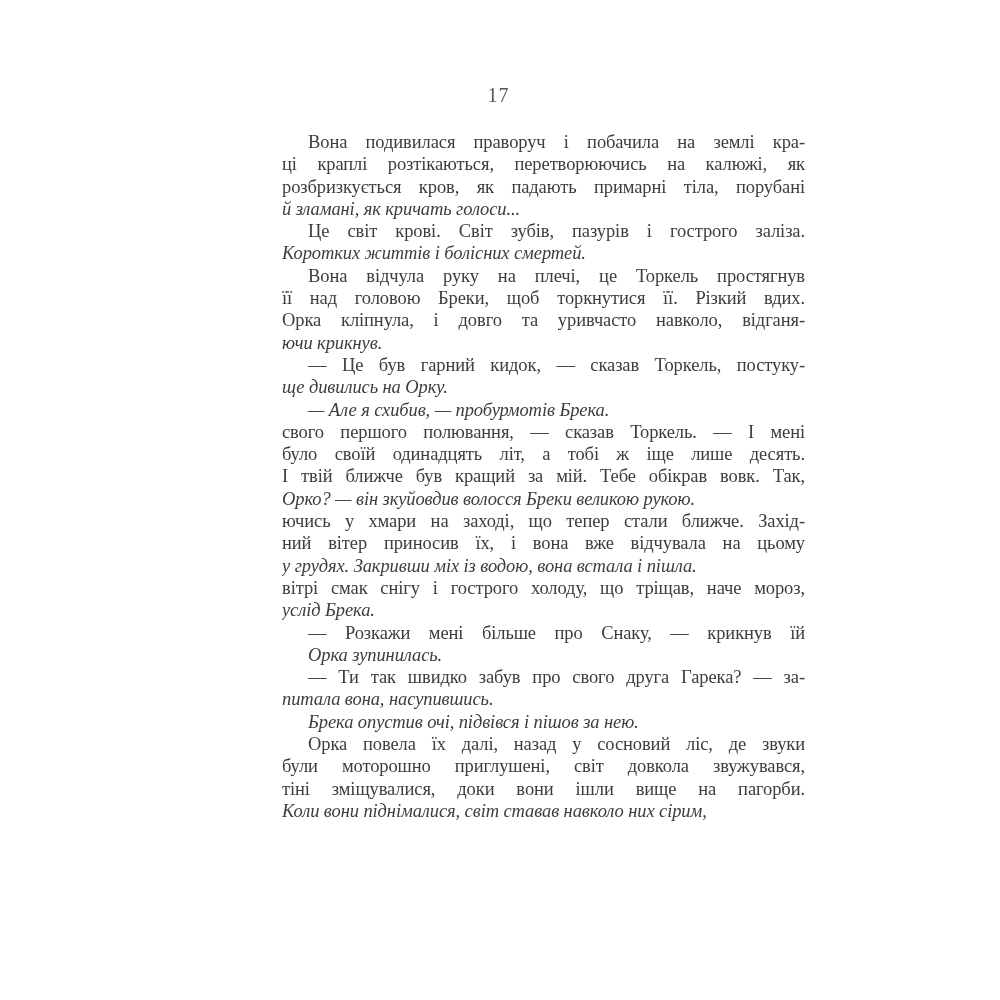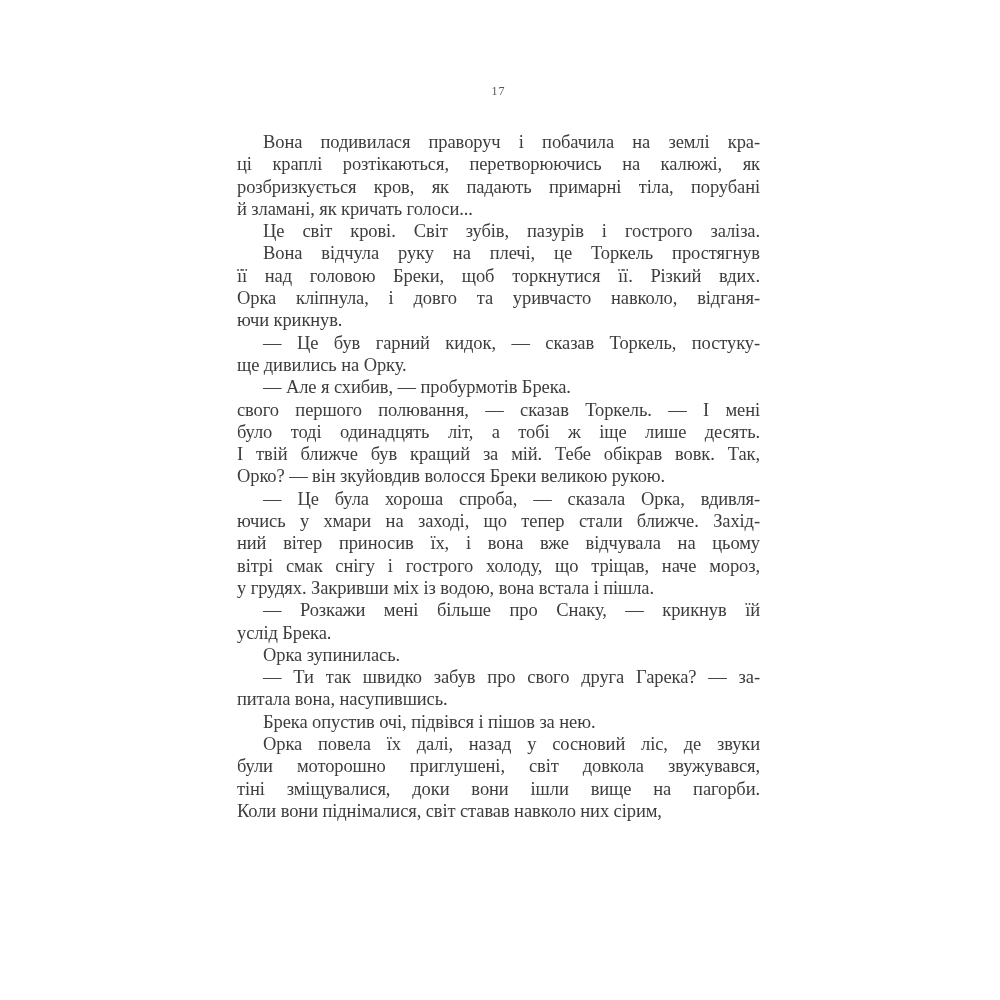--- a/index.html
+++ b/index.html
@@ -13,21 +13,21 @@
     position: relative;
     font-family: "Liberation Serif", serif;
     overflow: hidden;
   }
   .page-number {
     position: absolute;
     top: 84px;
     left: 237px;
     width: 523px;
     text-align: center;
-    font-size: 12px;
+    font-size: 20px;
     letter-spacing: 1px;
     color: #555555;
   }
   .text-block {
     position: absolute;
     left: 237px;
     top: 131px;
     width: 523px;
     font-size: 18.5px;
     line-height: 22.3px;
@@ -42,66 +42,67 @@
     text-align: justify;
     text-align-last: justify;
     height: 22.3px;
     overflow: hidden;
   }
   .line.first {
     padding-left: 26px;
   }
   .line.last {
     text-align-last: left;
+    font-style: italic;
   }
 </style>
 </head>
 <body style="background: rgb(255, 255, 255);">
 
 <div class="page-number" style="color: rgb(85, 85, 85);">17</div>
 
-<div class="text-block" style="color: rgb(61, 61, 61);">
+<div class="text-block" style="color: rgb(61, 61, 61); margin-left: 45px;">
     <div class="para">
       <div class="line first">Вона подивилася праворуч і побачила на землі кра-</div>
       <div class="line">ці краплі розтікаються, перетворюючись на калюжі, як</div>
       <div class="line">розбризкується кров, як падають примарні тіла, порубані</div>
       <div class="line last">й зламані, як кричать голоси...</div>
     </div>
     <div class="para">
       <div class="line first">Це світ крові. Світ зубів, пазурів і гострого заліза.</div>
+      <div class="line last">Коротких життів і болісних смертей.</div>
     </div>
     <div class="para">
       <div class="line first">Вона відчула руку на плечі, це Торкель простягнув</div>
       <div class="line">її над головою Бреки, щоб торкнутися її. Різкий вдих.</div>
       <div class="line">Орка кліпнула, і довго та уривчасто навколо, відганя-</div>
       <div class="line last">ючи крикнув.</div>
     </div>
     <div class="para">
       <div class="line first">— Це був гарний кидок, — сказав Торкель, постуку-</div>
       <div class="line last">ще дивились на Орку.</div>
     </div>
     <div class="para">
       <div class="line first last">— Але я схибив, — пробурмотів Брека.</div>
     </div>
     <div class="para">
       <div class="line">свого першого полювання, — сказав Торкель. — І мені</div>
-      <div class="line">було тоді одинадцять літ, а тобі ж іще лише десять.</div>
+      <div class="line">було своїй одинадцять літ, а тобі ж іще лише десять.</div>
       <div class="line">І твій ближче був кращий за мій. Тебе обікрав вовк. Так,</div>
       <div class="line last">Орко? — він зкуйовдив волосся Бреки великою рукою.</div>
     </div>
     <div class="para">
-      <div class="line first">— Це була хороша спроба, — сказала Орка, вдивля-</div>
       <div class="line">ючись у хмари на заході, що тепер стали ближче. Захід-</div>
       <div class="line">ний вітер приносив їх, і вона вже відчувала на цьому</div>
+      <div class="line last">у грудях. Закривши міх із водою, вона встала і пішла.</div>
       <div class="line">вітрі смак снігу і гострого холоду, що тріщав, наче мороз,</div>
-      <div class="line last">у грудях. Закривши міх із водою, вона встала і пішла.</div>
     </div>
     <div class="para">
+      <div class="line last">услід Брека.</div>
       <div class="line first">— Розкажи мені більше про Снаку, — крикнув їй</div>
-      <div class="line last">услід Брека.</div>
     </div>
     <div class="para">
       <div class="line first last">Орка зупинилась.</div>
     </div>
     <div class="para">
       <div class="line first">— Ти так швидко забув про свого друга Гарека? — за-</div>
       <div class="line last">питала вона, насупившись.</div>
     </div>
     <div class="para">
       <div class="line first last">Брека опустив очі, підвівся і пішов за нею.</div>

